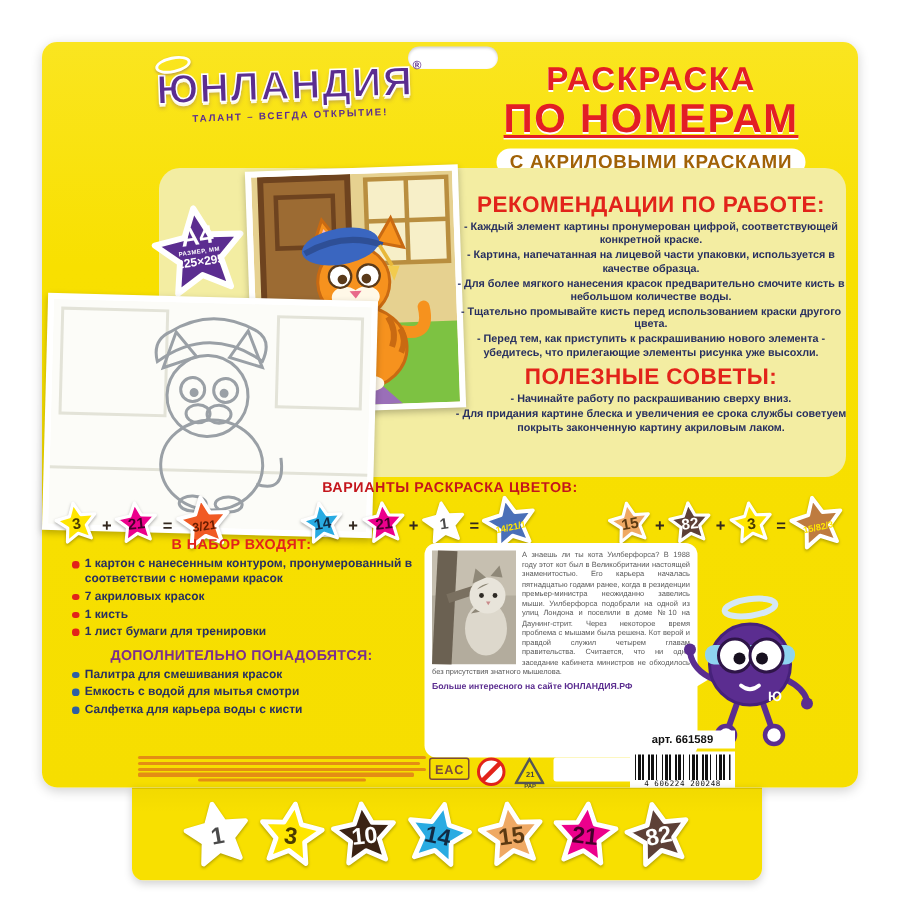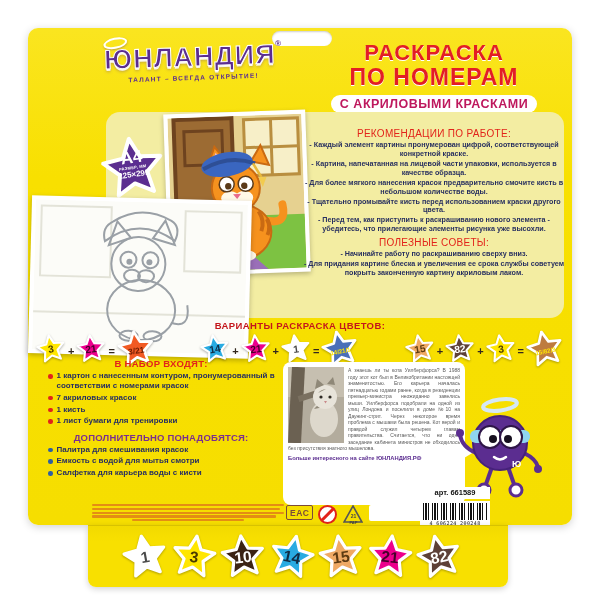--- a/index.html
+++ b/index.html
@@ -14,44 +14,44 @@
   .logo-text{font-size:27px;font-weight:800;letter-spacing:1px;color:#5B2D90;
     -webkit-text-stroke:1px #fff;text-shadow:0 2px 0 rgba(255,255,255,.9),0 3px 3px rgba(90,45,140,.35);}
   .logo-reg{font-size:8px;vertical-align:top;color:#5B2D90;font-weight:700;}
   .logo-halo{position:absolute;left:26px;top:-7px;width:20px;height:7px;border:2px solid #fff;
     border-radius:50%;box-shadow:0 1px 2px rgba(90,45,140,.4);transform:rotate(-10deg);}
   .logo-tagline{font-size:6.5px;font-weight:700;color:#5B2D90;letter-spacing:1.2px;margin-top:1px;}
   
   .title-block{position:absolute;left:272px;top:12px;width:268px;text-align:center;}
   .title-l1{font-size:22px;font-weight:700;color:#E31E24;letter-spacing:1px;
     text-shadow:0 1px 0 #fff;}
-  .title-l2{font-size:23px;font-weight:800;color:#E31E24;letter-spacing:1px;margin-top:-2px;
-    text-shadow:0 1px 0 #fff;}
+  .title-l2{font-size:27px;font-weight:800;color:#E31E24;letter-spacing:1px;margin-top:-2px;
+    text-shadow:0 1px 0 #fff;text-decoration:underline;}
   .paint-pill{display:inline-block;margin-top:4px;background:#fff;border-radius:9px;
-    padding:2px 9px;font-size:12.5px;font-weight:800;color:#be185d;letter-spacing:.5px;}
+    padding:2px 9px;font-size:12.5px;font-weight:800;color:#a16207;letter-spacing:.5px;}
   .subject-pill{display:inline-block;margin-top:4px;background:#49C7E8;border-radius:9px;
     padding:2px 10px;font-size:10.5px;font-weight:800;color:#E6007E;letter-spacing:.5px;}
   .pale-panel{position:absolute;left:78px;top:84px;width:458px;height:206px;background:#F3EDA2;
     border-radius:14px;}
   
   .a4-badge{position:absolute;left:72px;top:108px;width:66px;height:66px;}
   .a4-badge svg{position:absolute;left:0;top:0;}
   .a4-texts{position:absolute;left:0;top:0;width:66px;height:66px;text-align:center;color:#fff;
     transform:rotate(-8deg);}
   .a4-format{font-size:17px;font-weight:800;margin-top:14px;line-height:15px;}
   .a4-label{font-size:4px;font-weight:700;letter-spacing:.3px;}
   .a4-dims{font-size:8px;font-weight:800;}
   
   .pic-color{position:absolute;left:138px;top:84px;width:134px;height:154px;background:#fff;
     padding:4px;box-shadow:0 2px 5px rgba(0,0,0,.25);transform:rotate(-2deg);}
   .pic-outline{position:absolute;left:2px;top:170px;width:212px;height:150px;background:#fff;
     padding:4px;box-shadow:0 2px 5px rgba(0,0,0,.25);transform:rotate(1.5deg);}
   
   .reco-col{position:absolute;left:274px;top:100px;width:264px;text-align:center;}
-  .sec-heading-red{font-size:10px;font-weight:400;color:#E2231A;letter-spacing:.3px;margin-bottom:2px;}
+  .sec-heading-red{font-size:15px;font-weight:700;color:#E2231A;letter-spacing:.3px;margin-bottom:2px;}
   .reco-col .li-row{display:block;}
   .reco-col .li-text{display:block;font-size:7.2px;font-weight:600;color:#283060;line-height:1.24;
     margin-bottom:1px;}
   .tips-heading{margin-top:3px;}
   
   .mix-heading{position:absolute;left:0;top:292px;width:544px;text-align:center;font-size:9.5px;
     font-weight:800;color:#C4161C;letter-spacing:.4px;}
   .mix-row{position:absolute;left:0;top:303px;width:544px;height:40px;display:flex;
     justify-content:space-between;align-items:center;padding:0 8px;box-sizing:border-box;}
   .mix-group{display:flex;align-items:center;gap:1px;}

